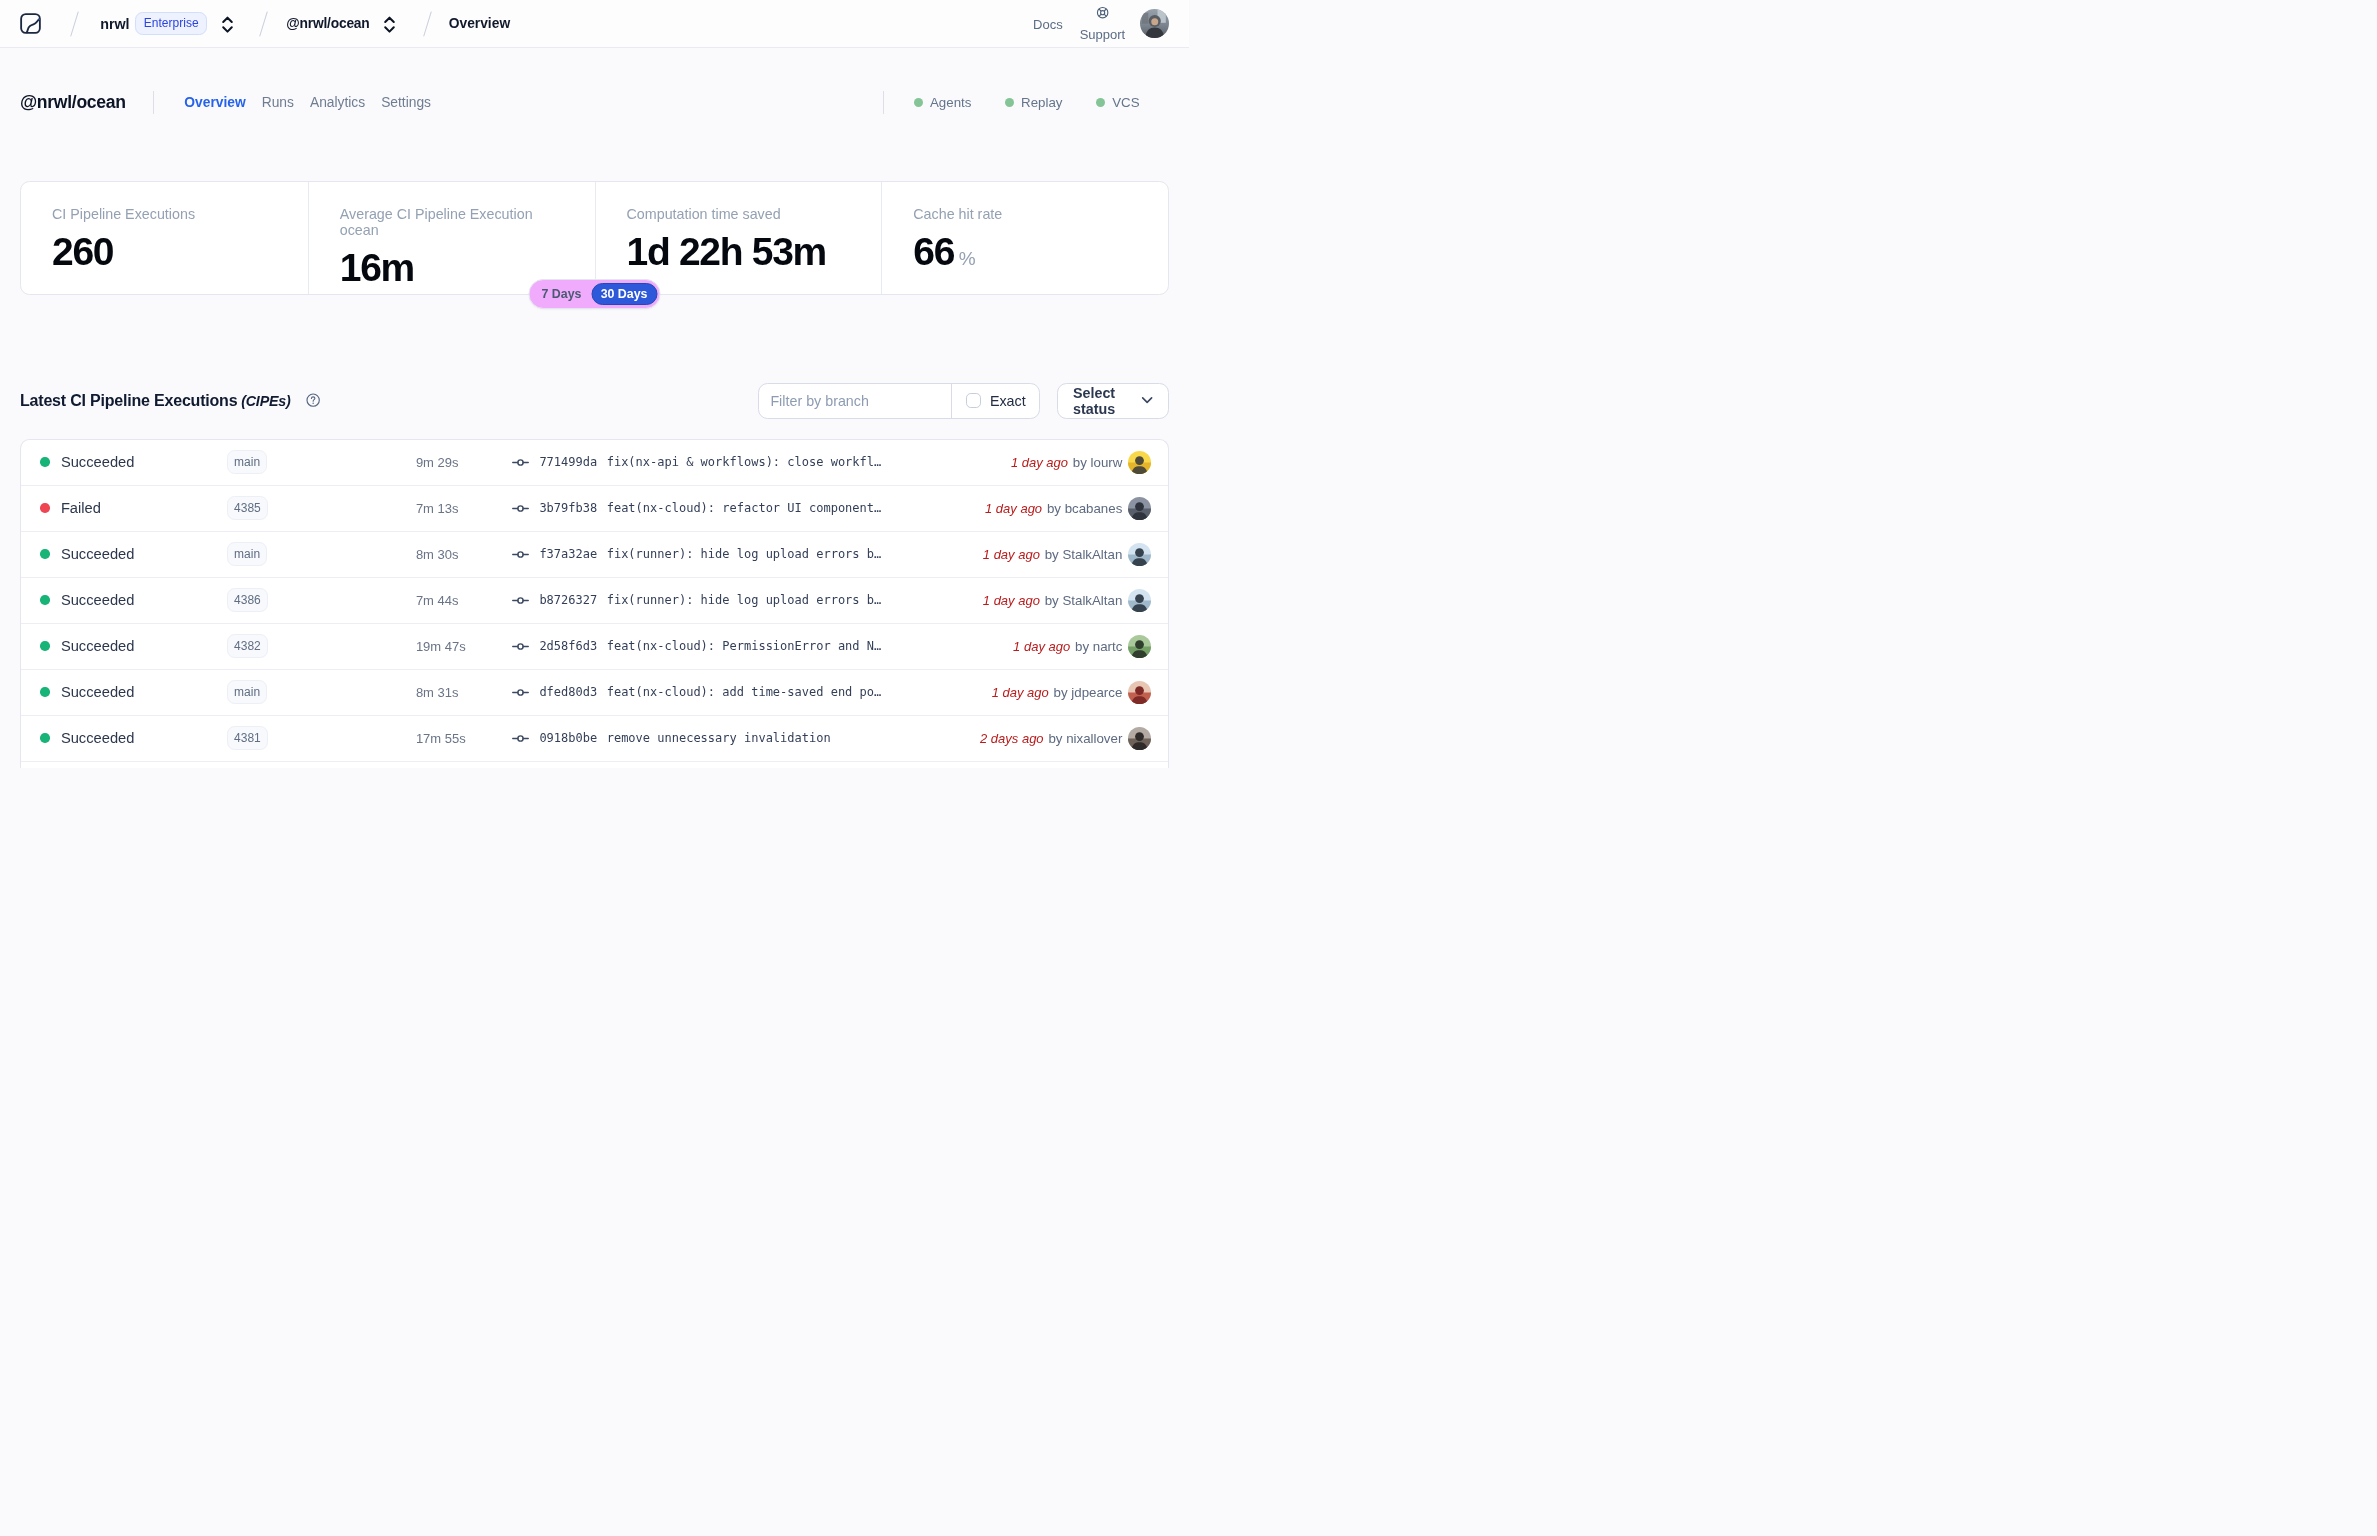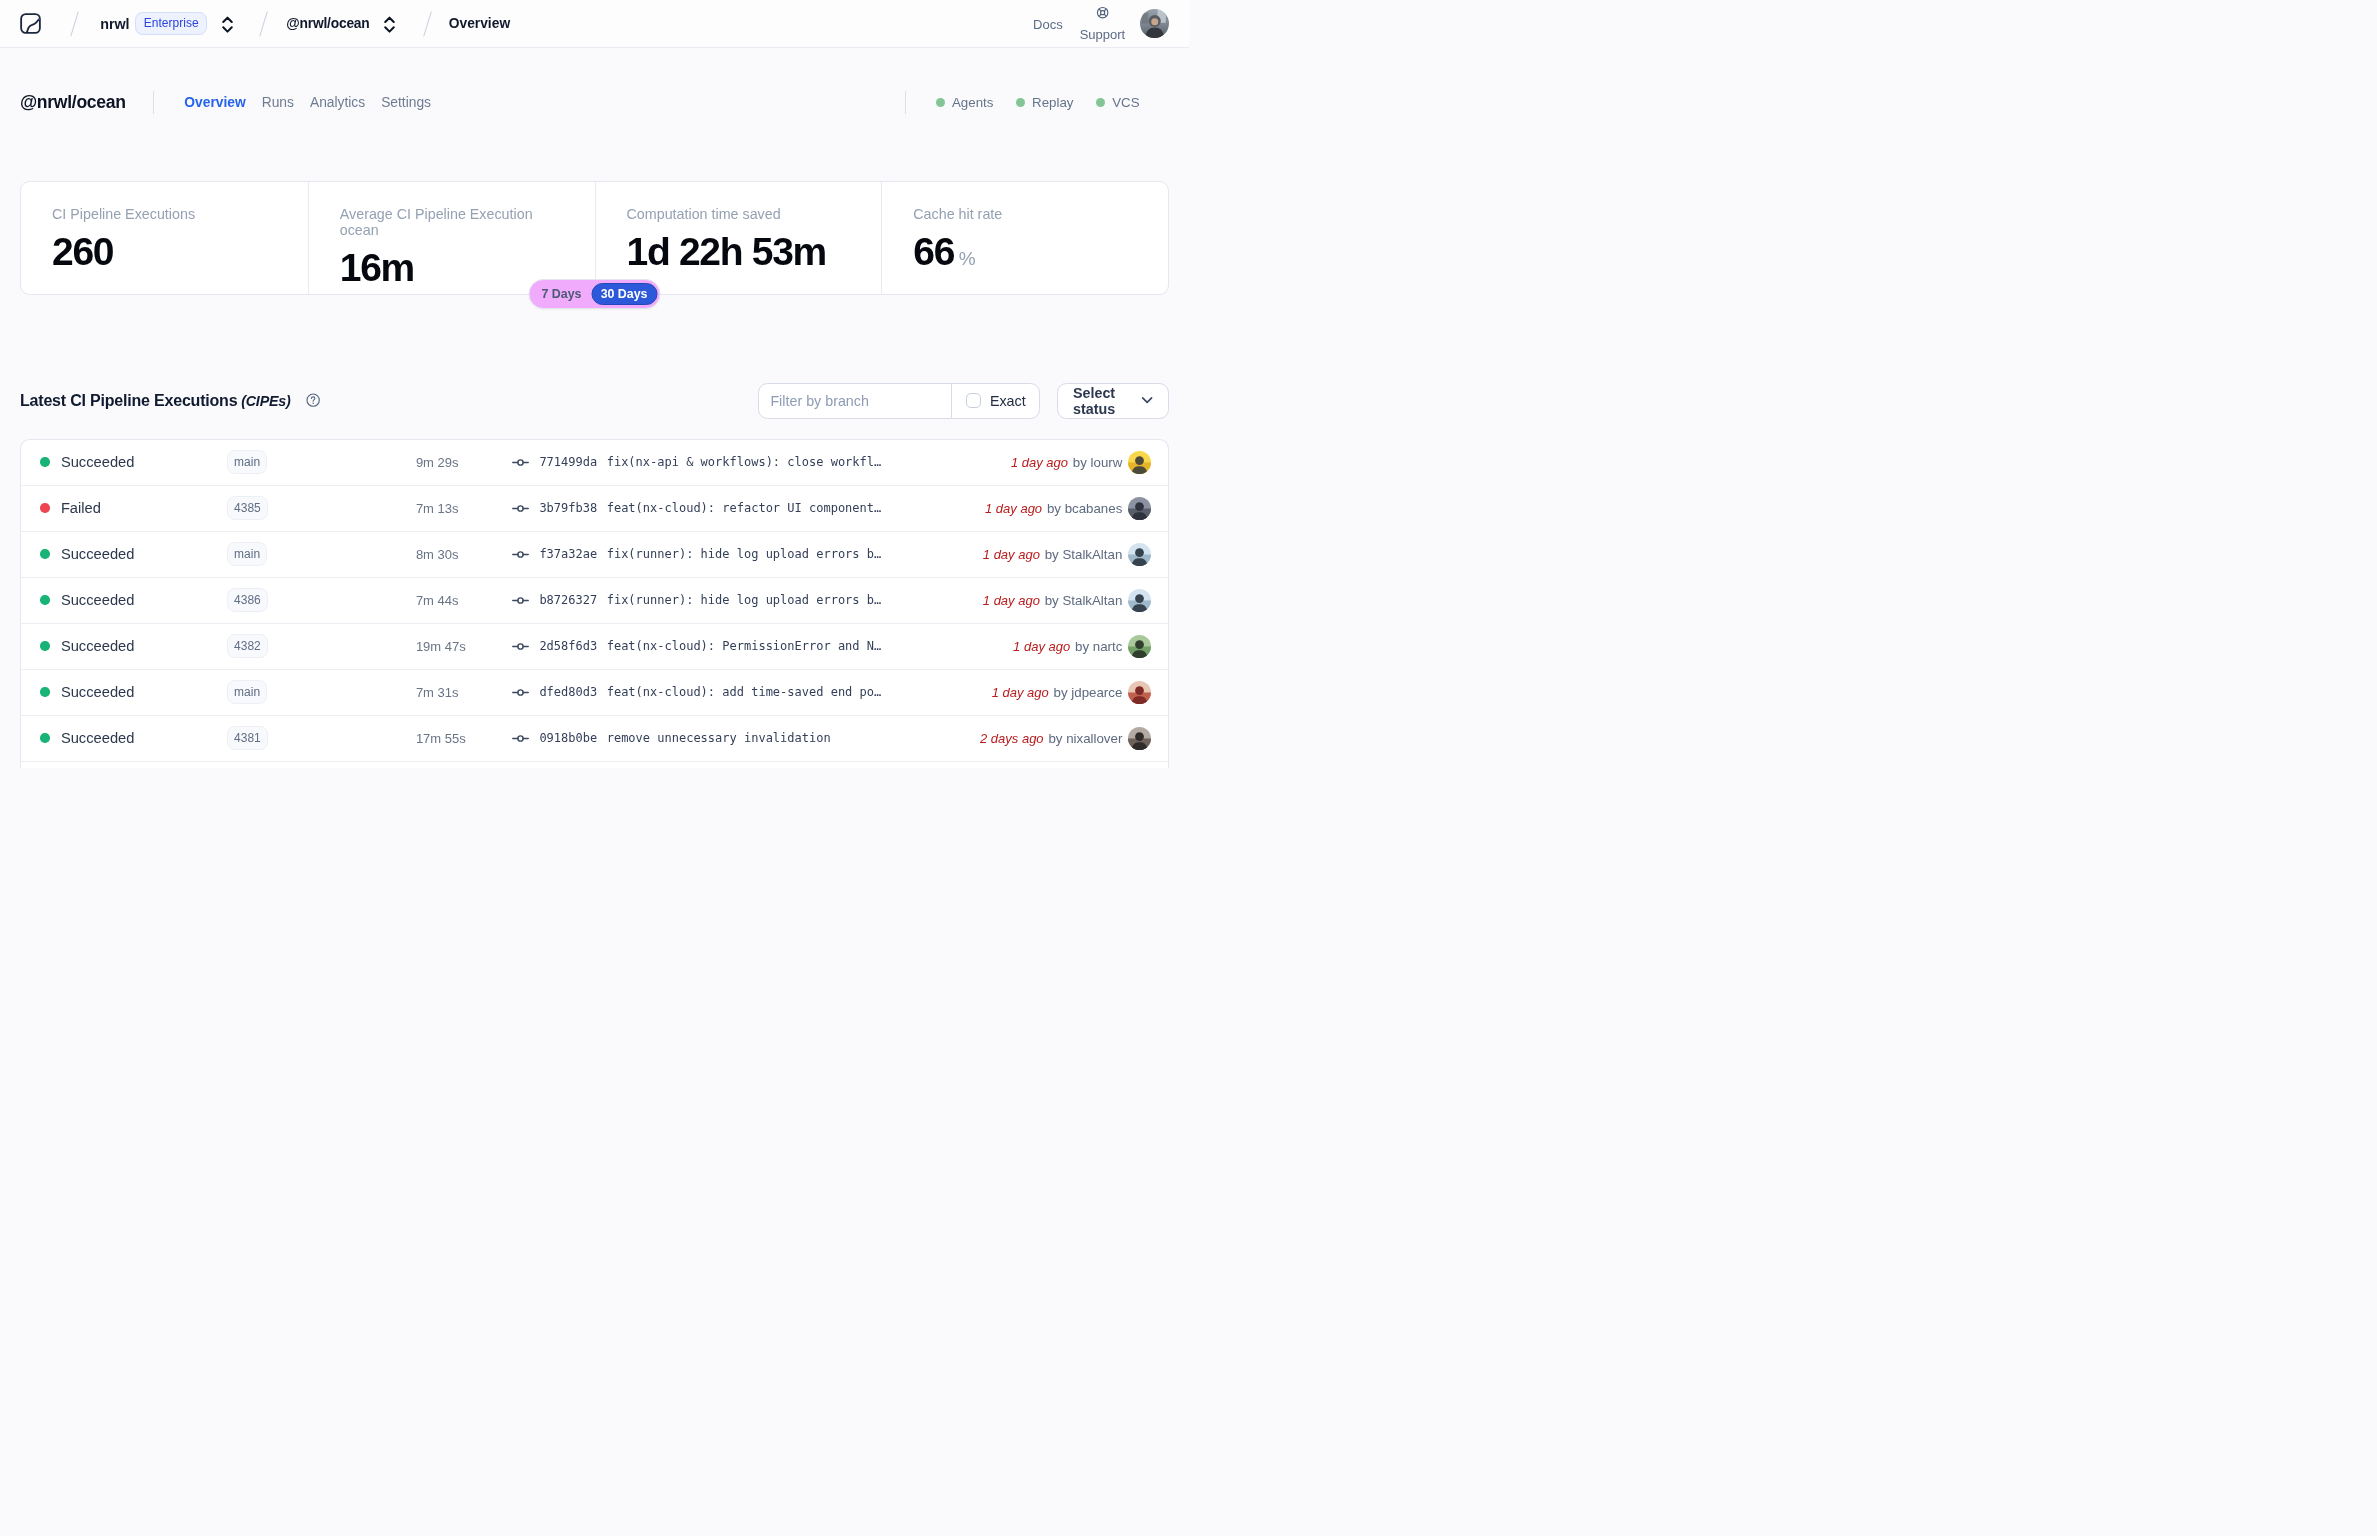--- a/index.html
+++ b/index.html
@@ -214,21 +214,21 @@
     <span class="page-title">@nrwl/ocean</span>
     <span class="vdivider"></span>
     <nav class="tabs" id="tabs">
         <span class="tab active">Overview</span>
         <span class="tab">Runs</span>
         <span class="tab">Analytics</span>
         <span class="tab">Settings</span>
       </nav>
     <div class="header-statuses">
       <span class="hstatus-divider"></span>
-      <span id="hstatuses" style="display:flex;align-items:center;gap:23px">
+      <span id="hstatuses" style="display:flex;align-items:center;gap:34px">
           <span class="hstatus">
             <span class="dot" style="background: rgb(133, 196, 150);"></span>
             <span class="lbl">Agents</span>
           </span>
           <span class="hstatus">
             <span class="dot" style="background: rgb(133, 196, 150);"></span>
             <span class="lbl">Replay</span>
           </span>
           <span class="hstatus">
             <span class="dot" style="background: rgb(133, 196, 150);"></span>
@@ -436,21 +436,21 @@
           <path class="av-body" d="M3.5 24 C4.5 17.8 7.8 16 12 16 C16.2 16 19.5 17.8 20.5 24 Z" fill="#2f3e2d"></path>
         </svg>
       </span>
     </span>
   </div>
 
   <div class="row">
     <span class="row-dot" style="background: rgb(23, 179, 119);"></span>
     <span class="row-status">Succeeded</span>
     <span class="row-branch-col"><span class="branch-badge">main</span></span>
-    <span class="row-duration">7m 31s</span>
+    <span class="row-duration">8m 31s</span>
     <span class="commit-icon">
       <svg viewBox="0 0 20 20" fill="none" stroke="currentColor" stroke-width="1.7" stroke-linecap="round">
         <circle cx="10" cy="10" r="3.1"></circle>
         <path d="M0.9 10 L6.9 10"></path>
             <path d="M13.1 10 L19.1 10"></path>
       </svg>
     </span>
     <span class="row-commit">
       <span class="hash">dfed80d3</span><span class="msg">feat(nx-cloud): add time-saved end po…</span>
     </span>

